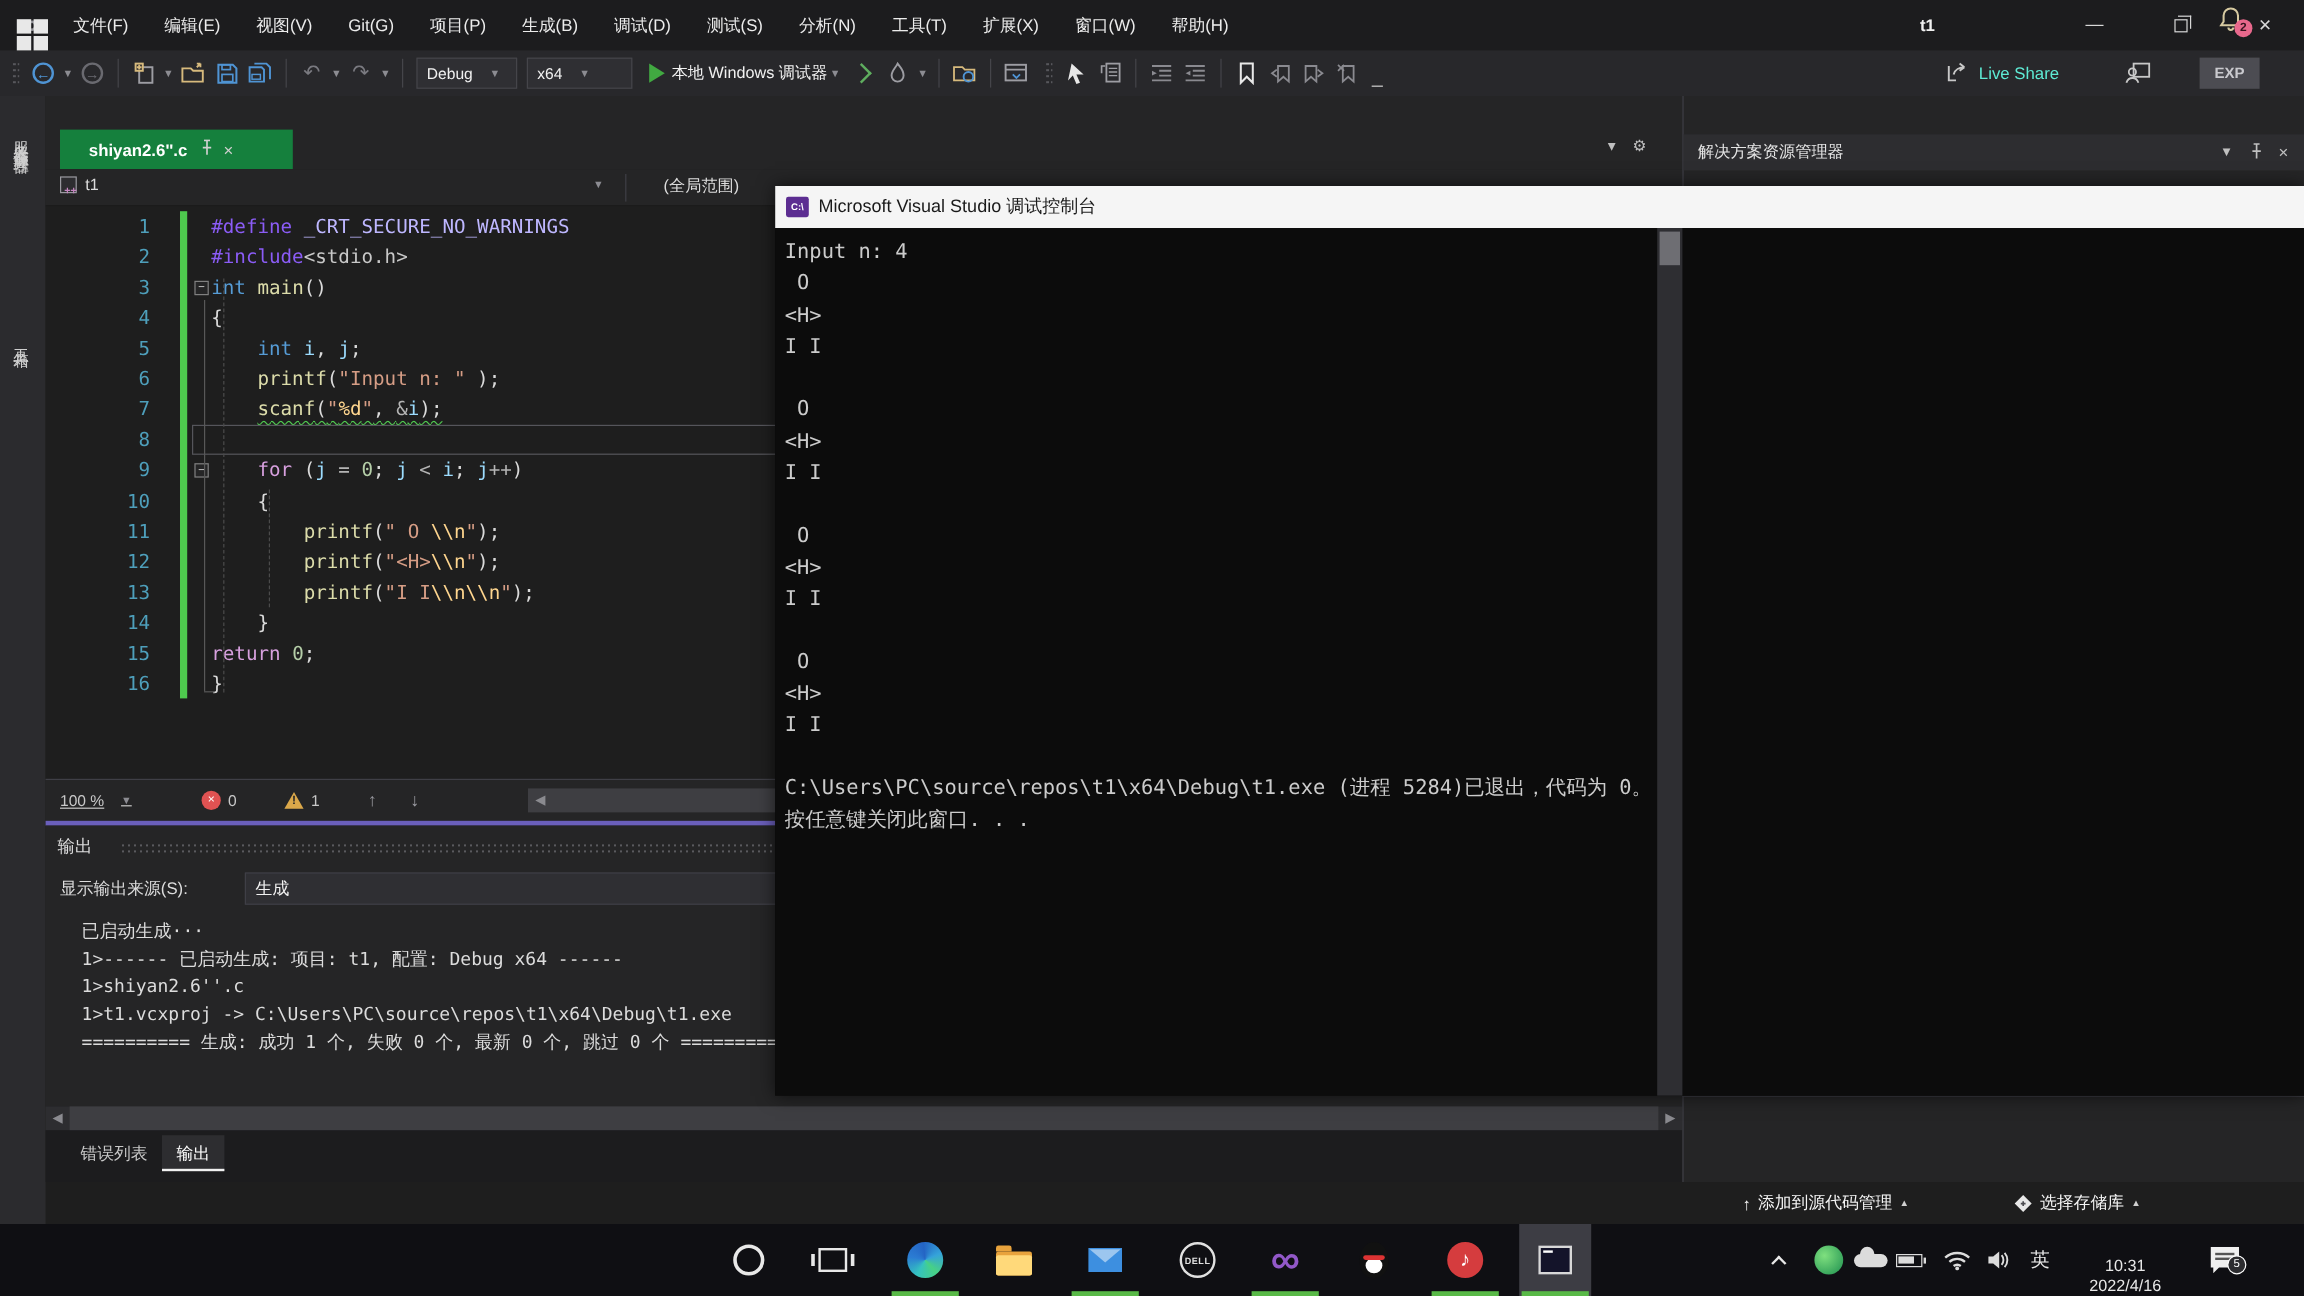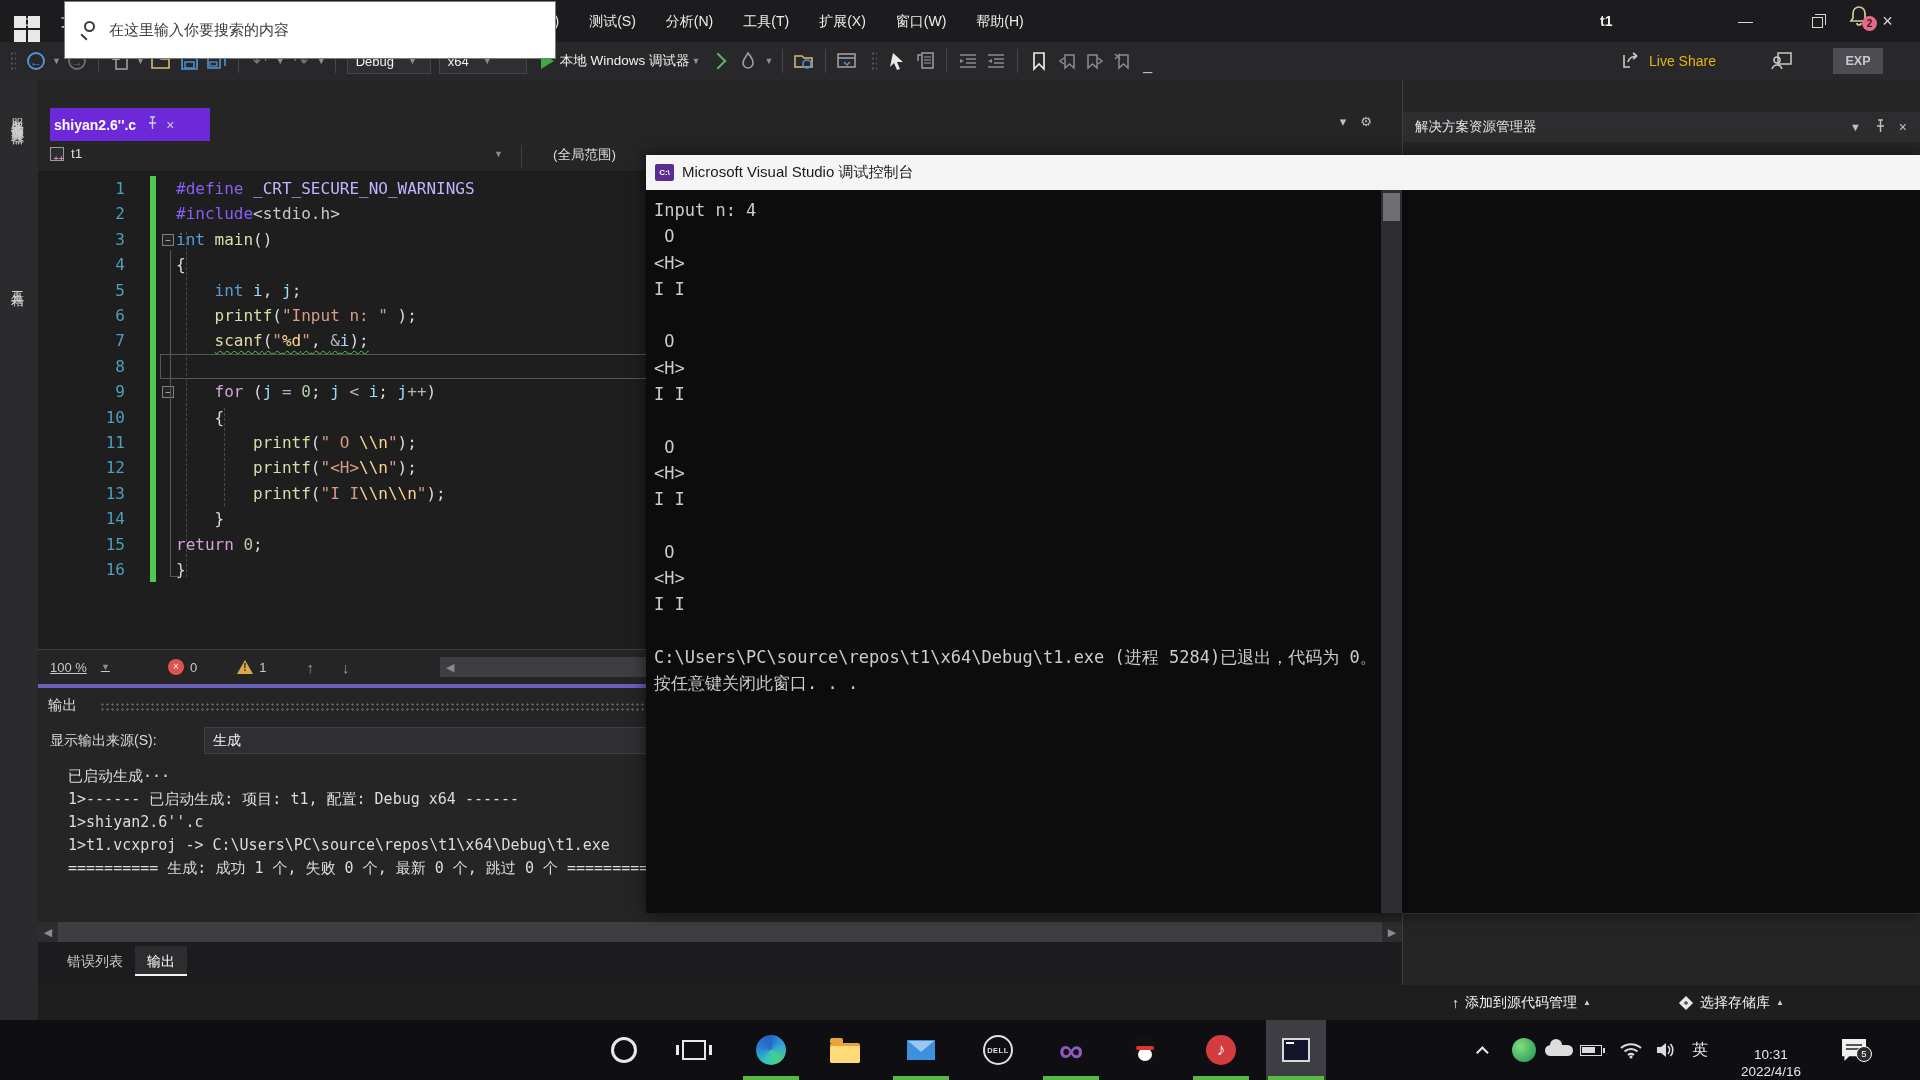--- a/index.html
+++ b/index.html
@@ -34,33 +34,33 @@
   .circ.gray { border:2px solid #6a6a70; color:#6a6a70; }
   .tb-dd { background:#2f2f33; border:1px solid #45454a; color:#f1f1f1; font-size:13px; height:26px;
            display:flex; align-items:center; padding:0 8px; margin:17px 4px; }
   .tb-dd .ddv { margin-left:14px; }
   #dd-config { width:84px; } #dd-platform { width:88px; }
   .play { width:0; height:0; border-left:13px solid #41a941; border-top:8px solid transparent; border-bottom:8px solid transparent; margin:0 6px 0 10px; }
   #run-label { color:#f1f1f1; font-size:13.5px; }
   .play-hollow { width:12px; height:12px; border:2px solid #5fae5f; border-left:none; border-bottom:none;
                  transform:rotate(45deg); margin:0 10px; }
   svg.g { stroke:#9d9da3; fill:none; stroke-width:1.6; }
-  #live-share-wrap { position:absolute; left:1620px; top:42px; height:38px; display:flex; align-items:center; color:#eab308; font-size:14px; }
+  #live-share-wrap { position:absolute; left:1620px; top:42px; height:38px; display:flex; align-items:center; color:#5eead4; font-size:14px; }
   #exp-badge { position:absolute; left:1833px; top:48px; width:50px; height:26px; background:#4c4c52; color:#c9c9ce;
                font-weight:bold; font-size:12.5px; text-align:center; line-height:26px; }
   #feedback-ic { position:absolute; left:1770px; top:50px; }
 
   
   #leftstrip { left:0; top:80px; width:38px; height:940px; background:#2b2b2e; }
   .vtab { position:absolute; left:8px; writing-mode:vertical-rl; color:#cfcfcf; font-size:13px; letter-spacing:2px; }
 
   
   #tabstrip { left:38px; top:80px; width:1364px; height:61px; background:#252526; }
-  #doc-tab { position:absolute; left:12px; top:28px; width:160px; height:33px; background:#6d28d9; color:#ffffff;
-             font-weight:bold; font-size:14px; display:flex; align-items:center; padding:0 8px 0 4px; }
+  #doc-tab { position:absolute; left:12px; top:28px; width:194px; height:33px; background:#15803d; color:#ffffff;
+             font-weight:bold; font-size:14px; display:flex; align-items:center; padding:0 8px 0 24px; }
   #doc-tab .pin { margin-left:10px; }
   #doc-tab .x { margin-left:8px; color:#d0d0d0; font-weight:normal; font-size:14px; }
   #well-icons { position:absolute; right:30px; top:34px; color:#c0c0c0; font-size:13px; display:flex; gap:14px; }
   #navbar { left:38px; top:141px; width:1364px; height:31px; background:#252526; border-bottom:1px solid #1a1a1a; }
   #nav-proj { position:absolute; left:12px; top:5px; display:flex; align-items:center; width:455px; }
   #nav-proj .pic { width:14px; height:14px; border:1px solid #9a9aa0; background:#2d2d30; position:relative; margin-right:7px; }
   #nav-proj .pic:after { content:"++"; position:absolute; right:-1px; bottom:-4px; color:#c586c0; font-size:9px; font-weight:bold; }
   #nav-proj .lbl { color:#dcdcdc; font-size:13.5px; }
   #nav-proj .ddv { margin-left:auto; }
   .nav-sep { position:absolute; left:483px; top:4px; width:1px; height:23px; background:#3f3f46; }
@@ -585,27 +585,20 @@
     <span id="bell-badge">2</span>
   </div>
 
   <div id="taskbar" class="abs"></div>
   <div id="tb-start">
       <span></span>
       <span></span>
       <span></span>
       <span></span>
     </div>
-  <div id="tb-search">
-    <span class="mag2">
-        <span class="lens"></span>
-        <span class="handle"></span>
-      </span>
-    <span>在这里输入你要搜索的内容</span>
-  </div>
   <div class="tb-app" style="left:594px;">
       <span class="cortana"></span>
     </div>
   <div class="tb-app" style="left:664px;">
       <span class="taskview"></span>
     </div>
   <div class="tb-app" style="left:741px;">
       <span class="edge"></span>
     </div>
   <div class="tb-app" style="left:815px;">

